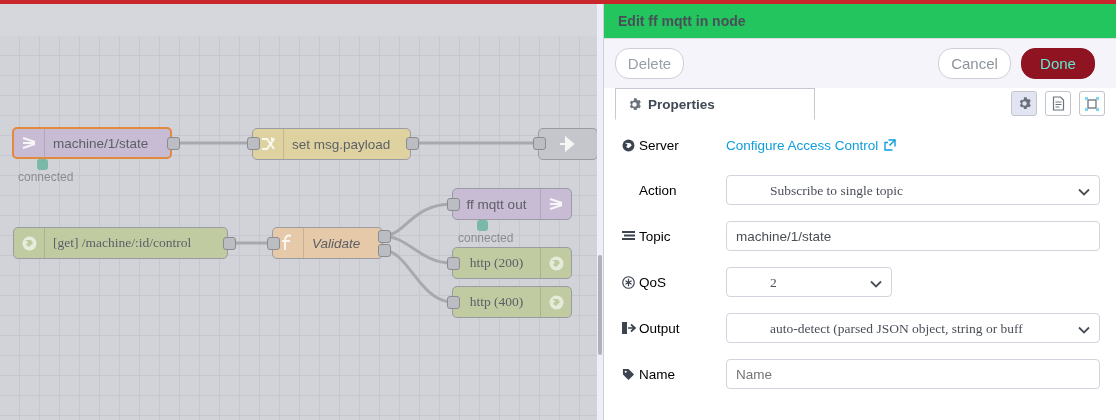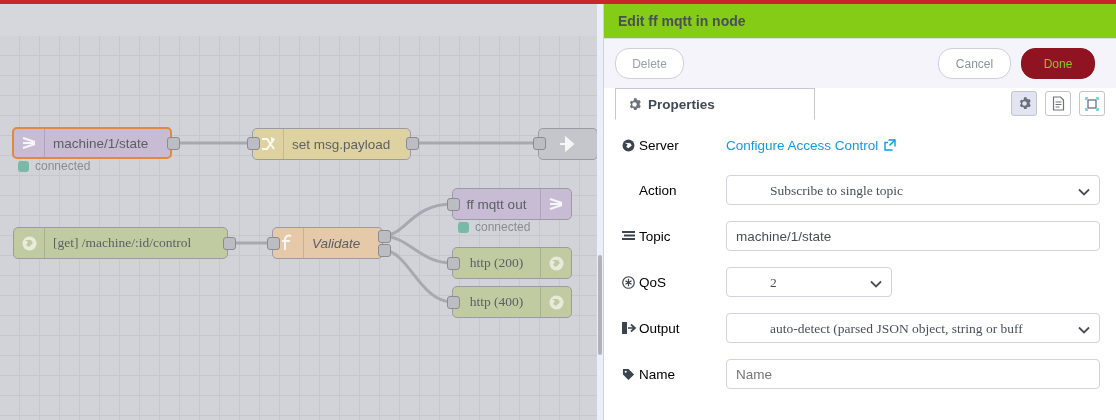--- a/index.html
+++ b/index.html
@@ -30,40 +30,40 @@
   .node .ic{width:30px;height:100%;display:flex;align-items:center;justify-content:center;}
   .node .ic svg{opacity:.85;}
   .node.sel{border:2px solid #e2893e;}
   .n-mqtt{background:#c7bcd4;}
   .n-change{background:#ded3a0;}
   .n-http{background:#c0cba2;font-family:Liberation Serif, serif;}
   .n-func{background:#e6c9a8;}
   .n-debug{background:#c5c6cb;}
   .divline{width:1px;height:100%;background:rgba(0,0,0,.12);}
   .port{position:absolute;width:11px;height:11px;background:#bcbdc2;border:1px solid #8b8c92;border-radius:3px;}
-  .status{position:absolute;display:flex;align-items:center;font-size:12px;color:#8a8c93;}
+  .status{position:absolute;display:flex;align-items:center;font-size:12px;color:#8a8c93;flex-direction:column;}
   .dot{width:11px;height:11px;border-radius:3px;background:#7ab8a8;margin-right:6px;}
   .italic{font-style:italic;}
 
   .dragbar{position:absolute;left:597px;top:4px;width:6px;height:416px;background:#eceefa;z-index:12;cursor:col-resize;}
   .draghandle{position:absolute;left:598px;top:255px;width:4px;height:100px;background:#b0b1bb;border-radius:2px;z-index:13;}
   .panelborder{position:absolute;left:603px;top:4px;width:1px;height:416px;background:#cfd0d8;z-index:12;}
 
   
   .panel{position:absolute;left:604px;top:4px;width:512px;height:416px;background:#fff;}
-  .p-header{position:absolute;left:0;top:0;width:512px;height:34px;background:#84cc16;
+  .p-header{position:absolute;left:0;top:0;width:512px;height:34px;background:#22c55e;
             border-bottom:1px solid #dcdce4;display:flex;align-items:center;}
   .p-title{padding-left:14px;font-size:14px;font-weight:bold;color:#4a4f57;}
   .p-buttons{position:absolute;left:0;top:35px;width:512px;height:49px;background:#f4f4fa;
              border-bottom:1px solid #dcdce4;}
-  .btn{position:absolute;box-sizing:border-box;border-radius:14px;font-size:12px;
+  .btn{position:absolute;box-sizing:border-box;border-radius:14px;font-size:15px;
        display:flex;align-items:center;justify-content:center;cursor:pointer;}
   .btn-del{left:11px;top:9px;width:69px;height:31px;background:#fff;border:1px solid #cfcfd8;color:#9aa0a8;}
   .btn-cancel{left:334px;top:9px;width:73px;height:31px;background:#fff;border:1px solid #cfcfd8;color:#8d939b;}
-  .btn-done{left:417px;top:9px;width:74px;height:31px;background:#8f1320;border:1px solid #8f1320;color:#84cc16;}
+  .btn-done{left:417px;top:9px;width:74px;height:31px;background:#8f1320;border:1px solid #8f1320;color:#5eead4;}
 
   .tabstrip{position:absolute;left:0;top:84px;width:512px;height:32px;border-bottom:1px solid #c7c8d2;background:#fff;}
   .ptab{position:absolute;left:11px;top:0;width:200px;height:32px;background:#fff;
         border:1px solid #c7c8d2;border-bottom:1px solid #fff;box-sizing:border-box;
         display:flex;align-items:center;padding-left:12px;color:#3f4853;font-weight:bold;font-size:13.5px;}
   .ptab .gi{margin-right:7px;display:flex;align-items:center;}
   .iconbtn{position:absolute;top:3px;width:26px;height:25px;box-sizing:border-box;
            border:1px solid #c3c4ce;border-radius:3px;background:#fff;
            display:flex;align-items:center;justify-content:center;cursor:pointer;}
   .iconbtn.active{background:#e2e4f2;}

